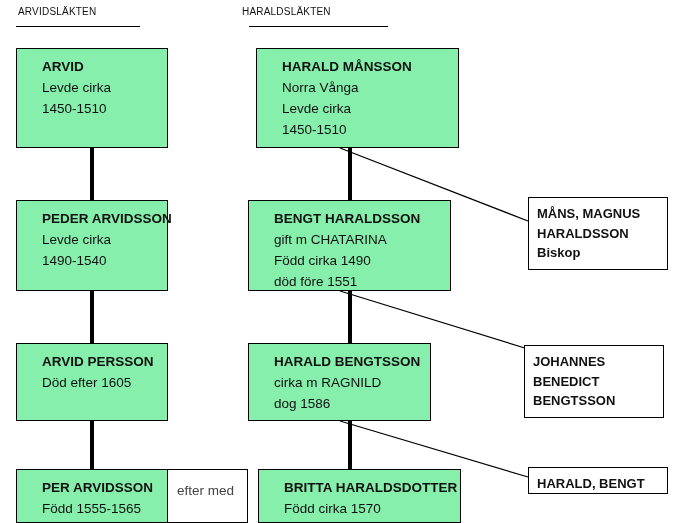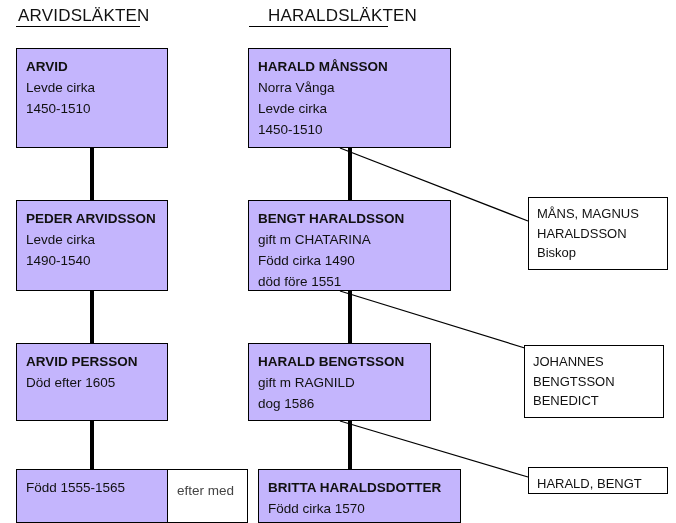--- a/index.html
+++ b/index.html
@@ -12,35 +12,35 @@
   }
   #canvas {
     position: relative;
     width: 676px;
     height: 523px;
     background: #ffffff;
     overflow: hidden;
   }
   .col-heading {
     position: absolute;
-    font-size: 17px;
+    font-size: 10px;
     color: #111111;
     letter-spacing: 0.2px;
     white-space: nowrap;
   }
   .col-rule {
     position: absolute;
     border-bottom: 1.5px solid #000000;
   }
   .node {
     position: absolute;
     box-sizing: border-box;
     border: 1.5px solid #000000;
-    background: #c4b5fd;
-    padding: 8px 9px 6px 9px;
+    background: #86efac;
+    padding: 8px 9px 6px 25px;
     line-height: 1.55;
     font-size: 13.5px;
     color: #111111;
     z-index: 3;
   }
   .node .title {
     font-weight: bold;
     white-space: nowrap;
   }
   .node .line {
@@ -49,20 +49,21 @@
   .side-node {
     position: absolute;
     box-sizing: border-box;
     border: 1.2px solid #000000;
     background: #ffffff;
     padding: 6px 8px 5px 8px;
     line-height: 1.5;
     font-size: 13px;
     color: #111111;
     z-index: 3;
+    font-weight: bold;
   }
   .connector-v {
     position: absolute;
     background: #000000;
     width: 4px;
     z-index: 1;
   }
   .gift-label {
     position: absolute;
     font-size: 13.5px;
@@ -88,21 +89,21 @@
   }
 </style>
 </head>
 <body>
 
 <div id="canvas">
 
   <div class="col-heading" style="left:18px; top:6px;">ARVIDSLÄKTEN</div>
   <div class="col-rule" style="left:16px; top:26px; width:124px;"></div>
 
-  <div class="col-heading" style="left:268px; top:6px;">HARALDSLÄKTEN</div>
+  <div class="col-heading" style="left:242px; top:6px;">HARALDSLÄKTEN</div>
   <div class="col-rule" style="left:249px; top:26px; width:139px;"></div>
 
   <svg class="diag-lines">
     <line x1="340" y1="148" x2="528" y2="221" stroke="#000000" stroke-width="1.2"></line>
     <line x1="340" y1="291" x2="528" y2="349" stroke="#000000" stroke-width="1.2"></line>
     <line x1="340" y1="421" x2="528" y2="477" stroke="#000000" stroke-width="1.2"></line>
   </svg>
 
   <div class="connector-v" style="left:90px; top:148px; height:52px;"></div>
   <div class="connector-v" style="left:90px; top:291px; height:52px;"></div>
@@ -126,57 +127,58 @@
     <div class="line">Levde cirka</div>
     <div class="line">1490-1540</div>
   </div>
 
   <div class="node" style="left:16px; top:343px; width:152px; height:78px;">
     <div class="title">ARVID PERSSON</div>
     <div class="line">Död efter 1605</div>
   </div>
 
   <div class="node" style="left:16px; top:469px; width:152px; height:54px;">
+    <div class="title">PER ARVIDSSON</div>
     <div class="line">Född 1555-1565</div>
   </div>
 
-  <div class="node" style="left:248px; top:48px; width:203px; height:100px;">
+  <div class="node" style="left:256px; top:48px; width:203px; height:100px;">
     <div class="title">HARALD MÅNSSON</div>
     <div class="line">Norra Vånga</div>
     <div class="line">Levde cirka</div>
     <div class="line">1450-1510</div>
   </div>
 
   <div class="node" style="left:248px; top:200px; width:203px; height:91px;">
     <div class="title">BENGT HARALDSSON</div>
     <div class="line">gift m CHATARINA</div>
     <div class="line">Född cirka 1490</div>
     <div class="line">död före 1551</div>
   </div>
 
   <div class="node" style="left:248px; top:343px; width:183px; height:78px;">
     <div class="title">HARALD BENGTSSON</div>
-    <div class="line">gift m RAGNILD</div>
+    <div class="line">cirka m RAGNILD</div>
     <div class="line">dog 1586</div>
   </div>
 
   <div class="node" style="left:258px; top:469px; width:203px; height:54px;">
     <div class="title">BRITTA HARALDSDOTTER</div>
     <div class="line">Född cirka 1570</div>
   </div>
 
   <div class="side-node" style="left:528px; top:197px; width:140px; height:73px;">
     <div class="line">MÅNS, MAGNUS</div>
     <div class="line">HARALDSSON</div>
     <div class="line">Biskop</div>
   </div>
 
   <div class="side-node" style="left:524px; top:345px; width:140px; height:73px;">
     <div class="line">JOHANNES</div>
+    <div class="line">BENEDICT</div>
     <div class="line">BENGTSSON</div>
-    <div class="line">BENEDICT</div>
   </div>
 
   <div class="side-node" style="left:528px; top:467px; width:140px; height:27px;">
     <div class="line">HARALD, BENGT</div>
   </div>
 
 </div>
 
 </body></html>

